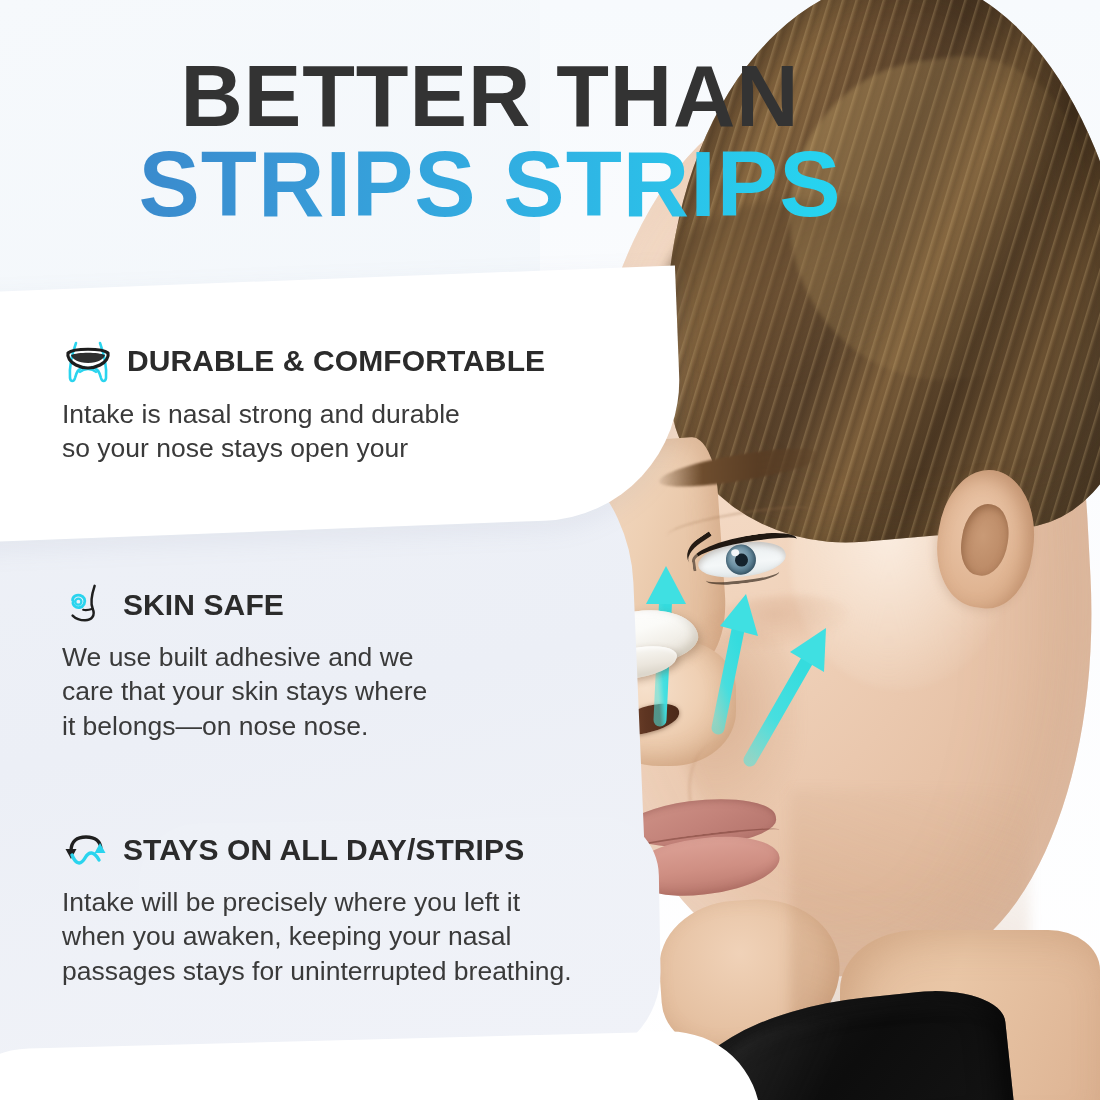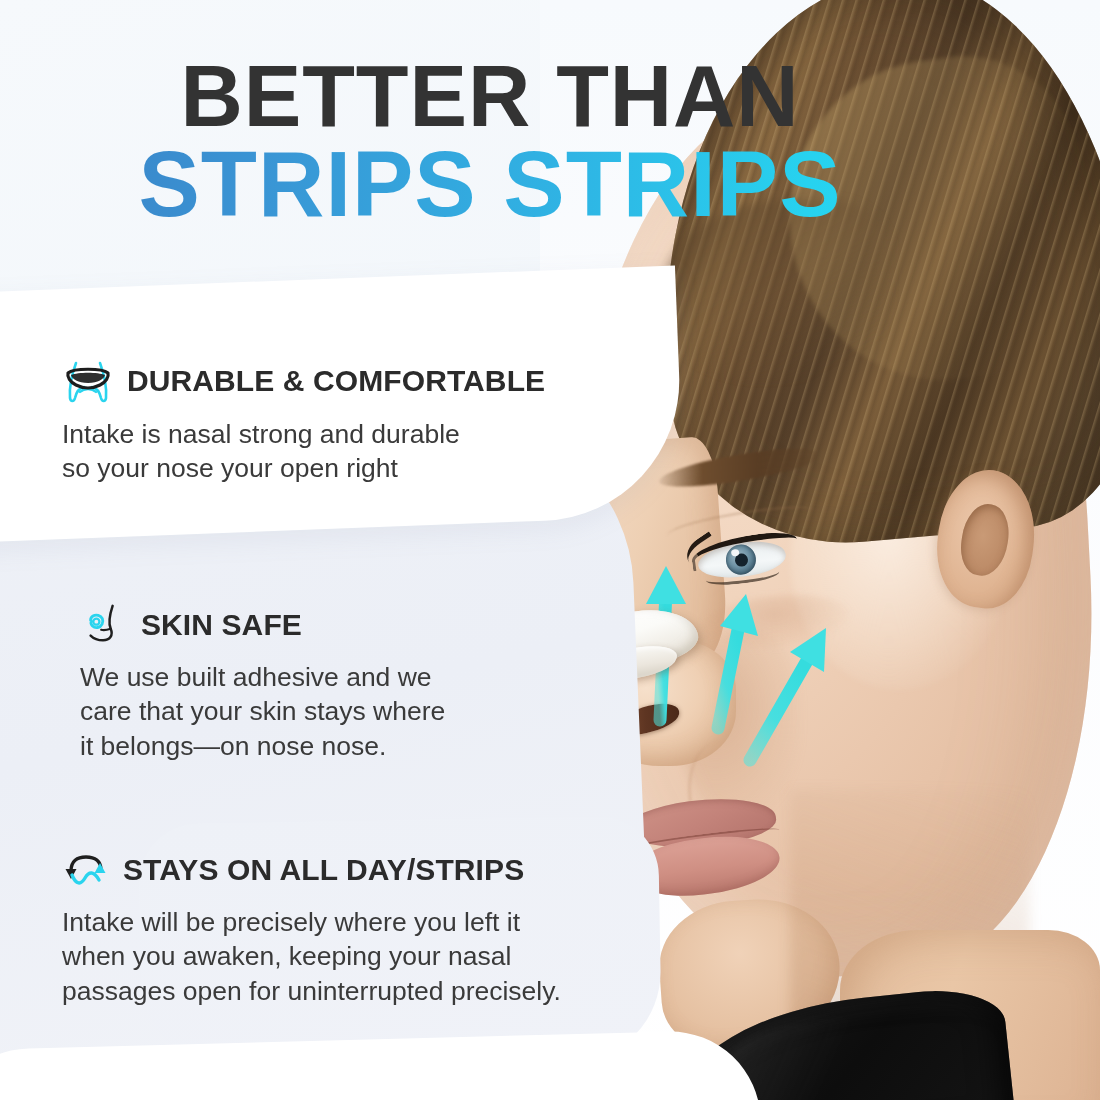--- a/index.html
+++ b/index.html
@@ -410,21 +410,20 @@
     -webkit-background-clip: text;
     background-clip: text;
     color: transparent;
     -webkit-text-fill-color: transparent;
   }
 
   
   .feature {
     position: absolute;
     z-index: 14;
-    margin-top: 20px;
   }
   .feat-head {
     display: flex;
     align-items: center;
     gap: 13px;
     margin-bottom: 13px;
   }
   .feat-icon {
     width: 48px; height: 44px;
     flex: 0 0 48px;
@@ -444,21 +443,21 @@
     line-height: 1.30;
     color: #3a3a3a;
     font-weight: 400;
     font-family: "Liberation Sans", sans-serif;
     max-width: 640px;
   }
   .feat-body span { display: block; }
 
   #feature-1 { left: 62px; top: 338px; }
   #feature-1 .feat-icon { width: 52px; height: 46px; flex-basis: 52px; }
-  #feature-2 { left: 80px; top: 583px; }
+  #feature-2 { left: 62px; top: 583px; }
   #feature-3 { left: 62px; top: 828px; }
 </style>
 </head>
 <body>
 
 <div id="stage">
 
   <div class="bg-base"></div>
   <div class="bg-topright"></div>
 
@@ -560,21 +559,21 @@
           <path d="M18 34 C22 30 30 30 34 34" stroke="#2ad4ee" stroke-width="2.4" fill="none" stroke-linecap="round"></path>
 
           <path d="M6 15 C12 10 40 10 46 15 C47 19 44 24 38 27 C30 31 22 31 14 27 C8 24 5 19 6 15 Z" fill="none" stroke="#1d1d1d" stroke-width="3.2" stroke-linejoin="round"></path>
           <path d="M9 17 C16 14 36 14 43 17 C42 21 36 25 26 25 C16 25 10 21 9 17 Z" fill="#1d1d1d" opacity="0.92"></path>
         </svg>
       </span>
       <span class="feat-title">DURABLE &amp; COMFORTABLE</span>
     </div>
     <div class="feat-body">
       <span>Intake is nasal strong and durable</span>
-      <span>so your nose your open right</span>
+      <span>so your nose stays open your</span>
     </div>
   </div>
 
   <div class="feature" id="feature-2">
     <div class="feat-head">
       <span class="feat-icon">
         <svg viewBox="0 0 48 46" xmlns="http://www.w3.org/2000/svg" aria-hidden="true">
 
           <path d="M33 3 C30 12 28 20 31 27 C34 34 30 39 23 39 C17 39 13 37 10 34" stroke="#1f1f1f" stroke-width="2.6" fill="none" stroke-linecap="round"></path>
           <path d="M31 27 C28 28 24 29 21 28" stroke="#1f1f1f" stroke-width="2.2" fill="none" stroke-linecap="round"></path>
@@ -602,17 +601,17 @@
 
           <path d="M10 26 C14 36 19 36 23 29 C27 22 32 22 37 31" stroke="#2ad4ee" stroke-width="3.4" fill="none" stroke-linecap="round"></path>
           <path d="M38 14 L43.5 24 L32.5 24 Z" fill="#2ad4ee"></path>
         </svg>
       </span>
       <span class="feat-title">STAYS ON ALL DAY/STRIPS</span>
     </div>
     <div class="feat-body">
       <span>Intake will be precisely where you left it</span>
       <span>when you awaken, keeping your nasal</span>
-      <span>passages open for uninterrupted precisely.</span>
+      <span>passages stays for uninterrupted breathing.</span>
     </div>
   </div>
 
 </div>
 
 </body></html>

